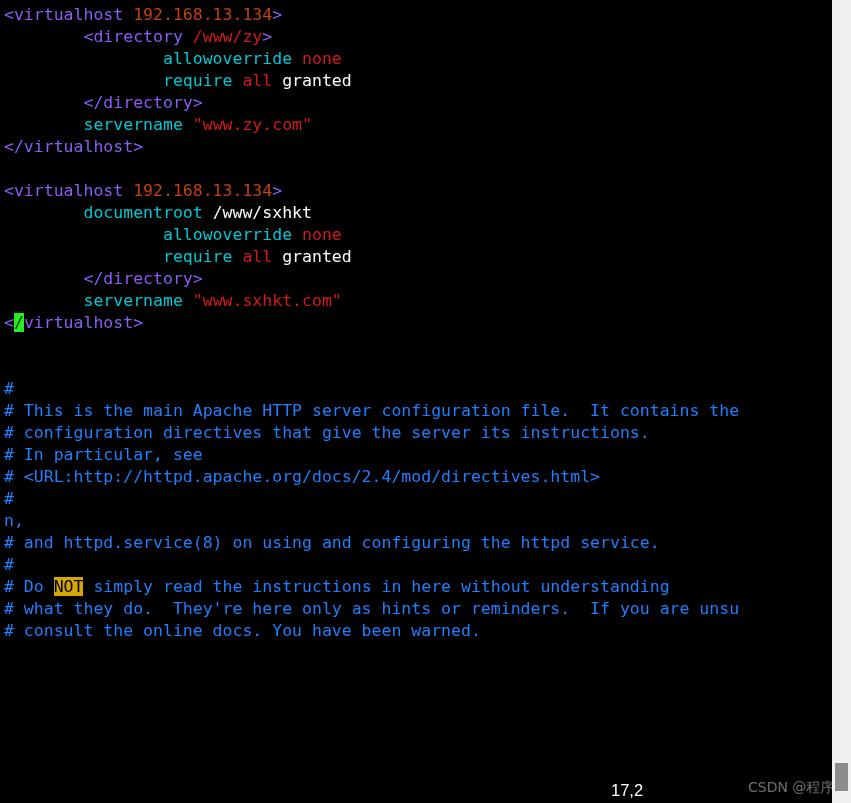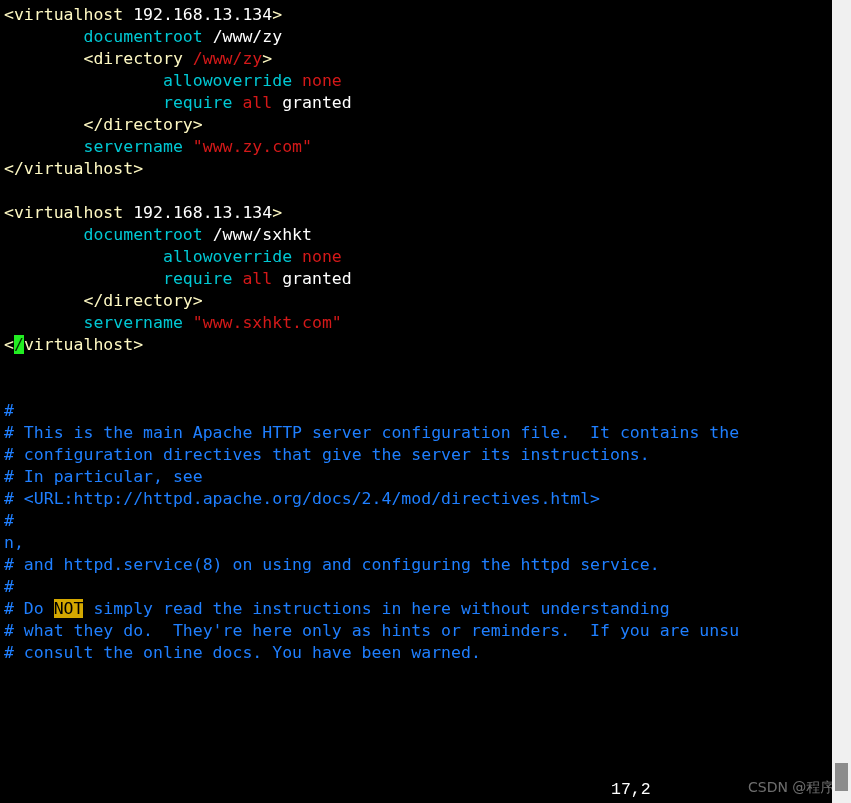--- a/index.html
+++ b/index.html
@@ -41,22 +41,22 @@
   }
   .line {
     height: 22px;
     line-height: 22px;
     font-size: 16.5px;
     white-space: pre;
     letter-spacing: 0px;
     font-family: "DejaVu Sans Mono", "Liberation Mono", monospace;
   }
   .tok { white-space: pre; }
-  .c-tag     { color: #fef9c3; }
-  .c-ip      { color: #ffffff; }
+  .c-tag     { color: #8b5cf6; }
+  .c-ip      { color: #c2410c; }
   .c-dir     { color: #00c8d4; }
   .c-path    { color: #ffffff; }
   .c-val     { color: #d41919; }
   .c-plain   { color: #ffffff; }
   .c-comment { color: #1f7fff; }
   .cursor {
     background: #22ee22;
     color: #003300;
   }
   .hl-not {
@@ -65,21 +65,21 @@
     text-align: right;
   }
   .status-pos {
     position: absolute;
     left: 611px;
     top: 779px;
     font-size: 16.5px;
     line-height: 22px;
     color: #ffffff;
     white-space: pre;
-    font-family: Liberation Mono, monospace;
+    font-family: Liberation Sans, sans-serif;
     text-align: center;
   }
   .scrollbar-track {
     position: absolute;
     right: 0;
     top: 0;
     width: 19px;
     height: 803px;
     background: #f0f0f0;
   }
@@ -105,21 +105,20 @@
 </style>
 </head>
 <body>
 
 <div class="terminal">
 
   <div class="left-rule"></div>
 
   <div class="editor-area" id="editor-area">
       <div class="line"><span class="tok c-tag">&lt;virtualhost </span><span class="tok c-ip">192.168.13.134</span><span class="tok c-tag">&gt;</span></div>
-      <div class="line"><span class="tok">        </span><span class="tok c-dir">documentroot </span><span class="tok c-path">/www/zy</span></div>
       <div class="line"><span class="tok">        </span><span class="tok c-tag">&lt;directory </span><span class="tok c-val">/www/zy</span><span class="tok c-tag">&gt;</span></div>
       <div class="line"><span class="tok">                </span><span class="tok c-dir">allowoverride </span><span class="tok c-val">none</span></div>
       <div class="line"><span class="tok">                </span><span class="tok c-dir">require </span><span class="tok c-val">all</span><span class="tok c-plain"> granted</span></div>
       <div class="line"><span class="tok">        </span><span class="tok c-tag">&lt;/directory&gt;</span></div>
       <div class="line"><span class="tok">        </span><span class="tok c-dir">servername </span><span class="tok c-val">"www.zy.com"</span></div>
       <div class="line"><span class="tok c-tag">&lt;/virtualhost&gt;</span></div>
       <div class="line">&nbsp;</div>
       <div class="line"><span class="tok c-tag">&lt;virtualhost </span><span class="tok c-ip">192.168.13.134</span><span class="tok c-tag">&gt;</span></div>
       <div class="line"><span class="tok">        </span><span class="tok c-dir">documentroot </span><span class="tok c-path">/www/sxhkt</span></div>
       <div class="line"><span class="tok">                </span><span class="tok c-dir">allowoverride </span><span class="tok c-val">none</span></div>

